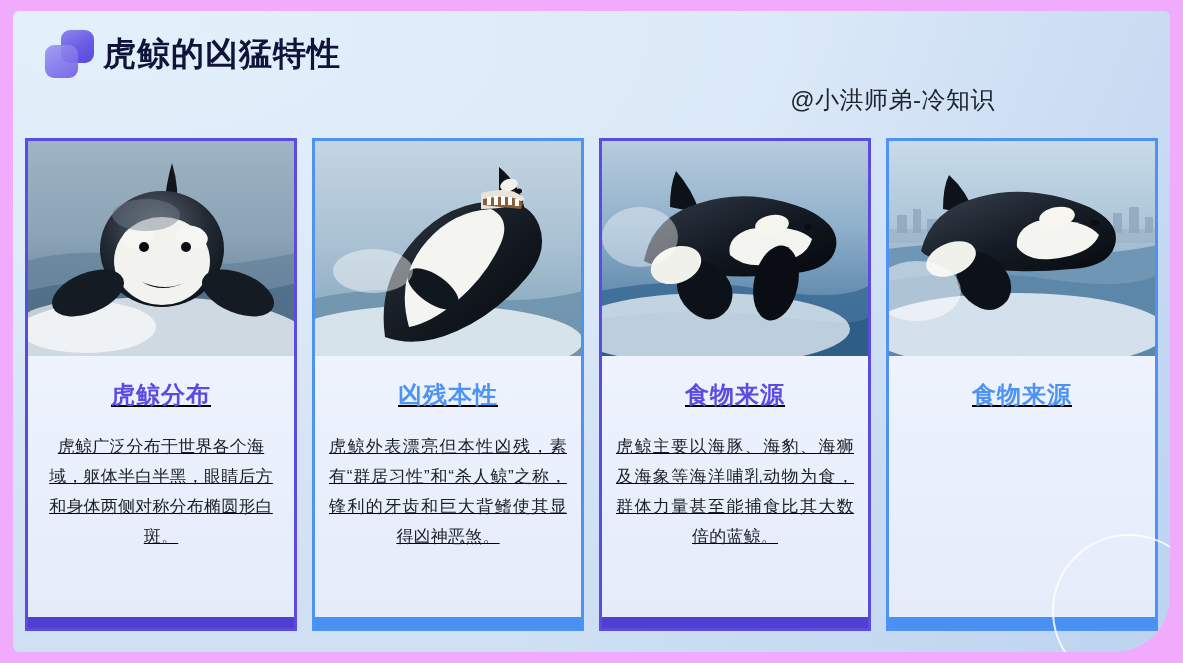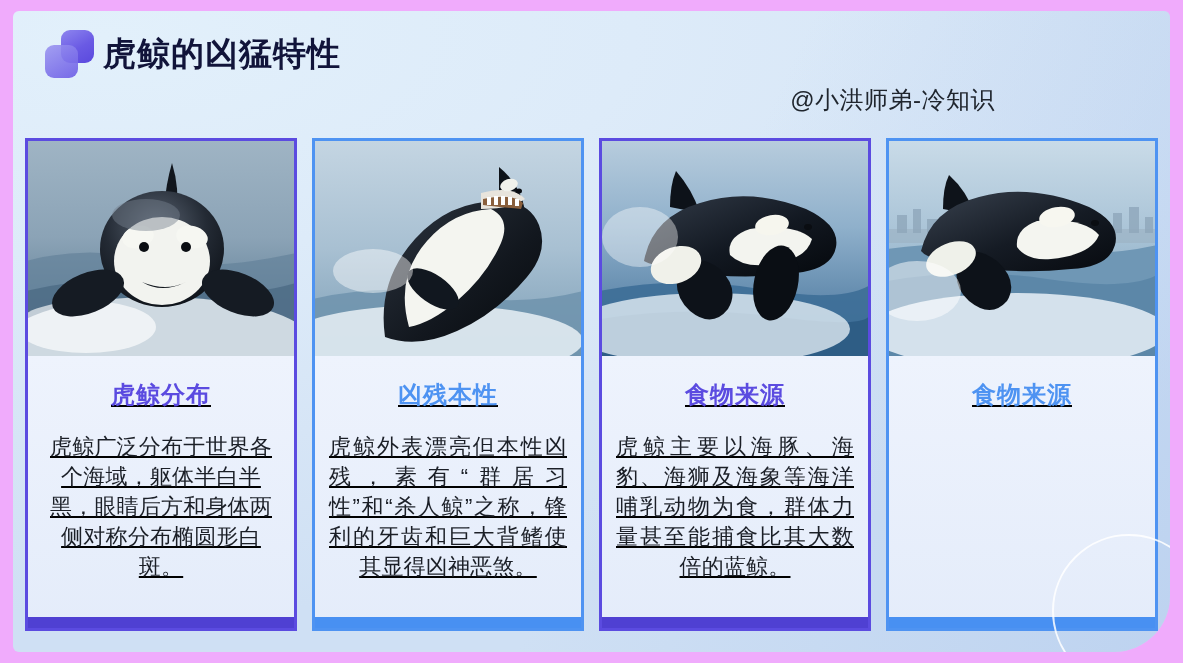--- a/index.html
+++ b/index.html
@@ -151,21 +151,21 @@
     font-weight: bold;
     text-align: center;
     letter-spacing: 1px;
     margin: 0 0 22px 0;
     line-height: 30px;
   }
   .card.purple .card-heading { color: #5b4be0; }
   .card.blue   .card-heading { color: #4e93f2; }
 
   .card-text {
-    font-size: 22px;
+    font-size: 17px;
     line-height: 30px;
     color: #1b1f27;
     text-align: center;
     margin: 0;
     letter-spacing: 0.2px;
   }
   .card.just .card-text { text-align: justify; text-align-last: center; }
 
   .card-footer {
     position: absolute;

